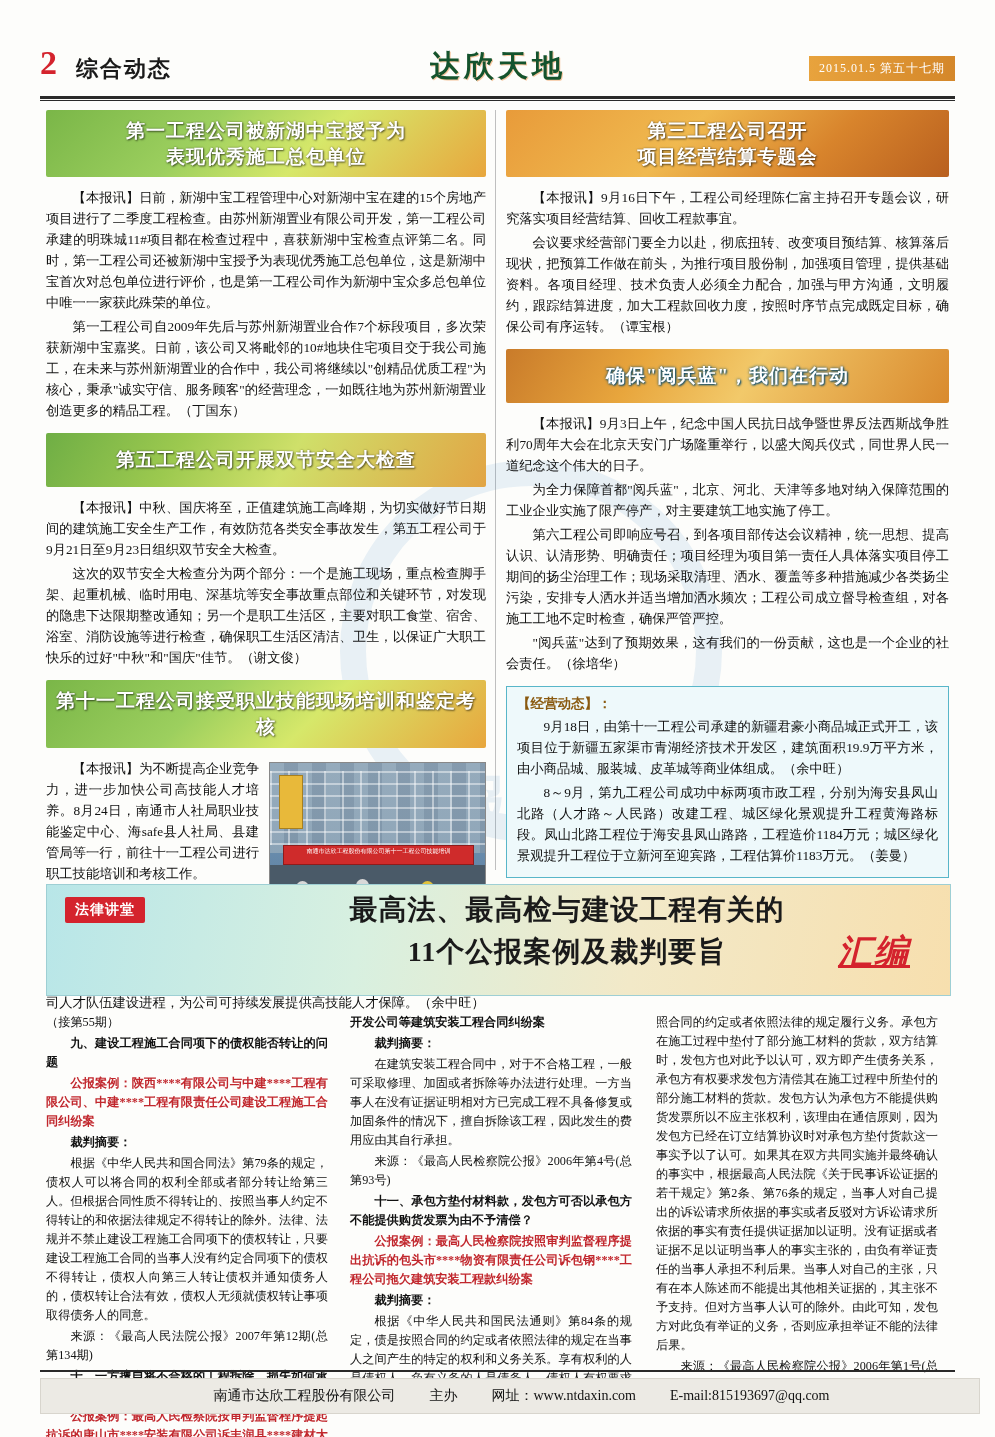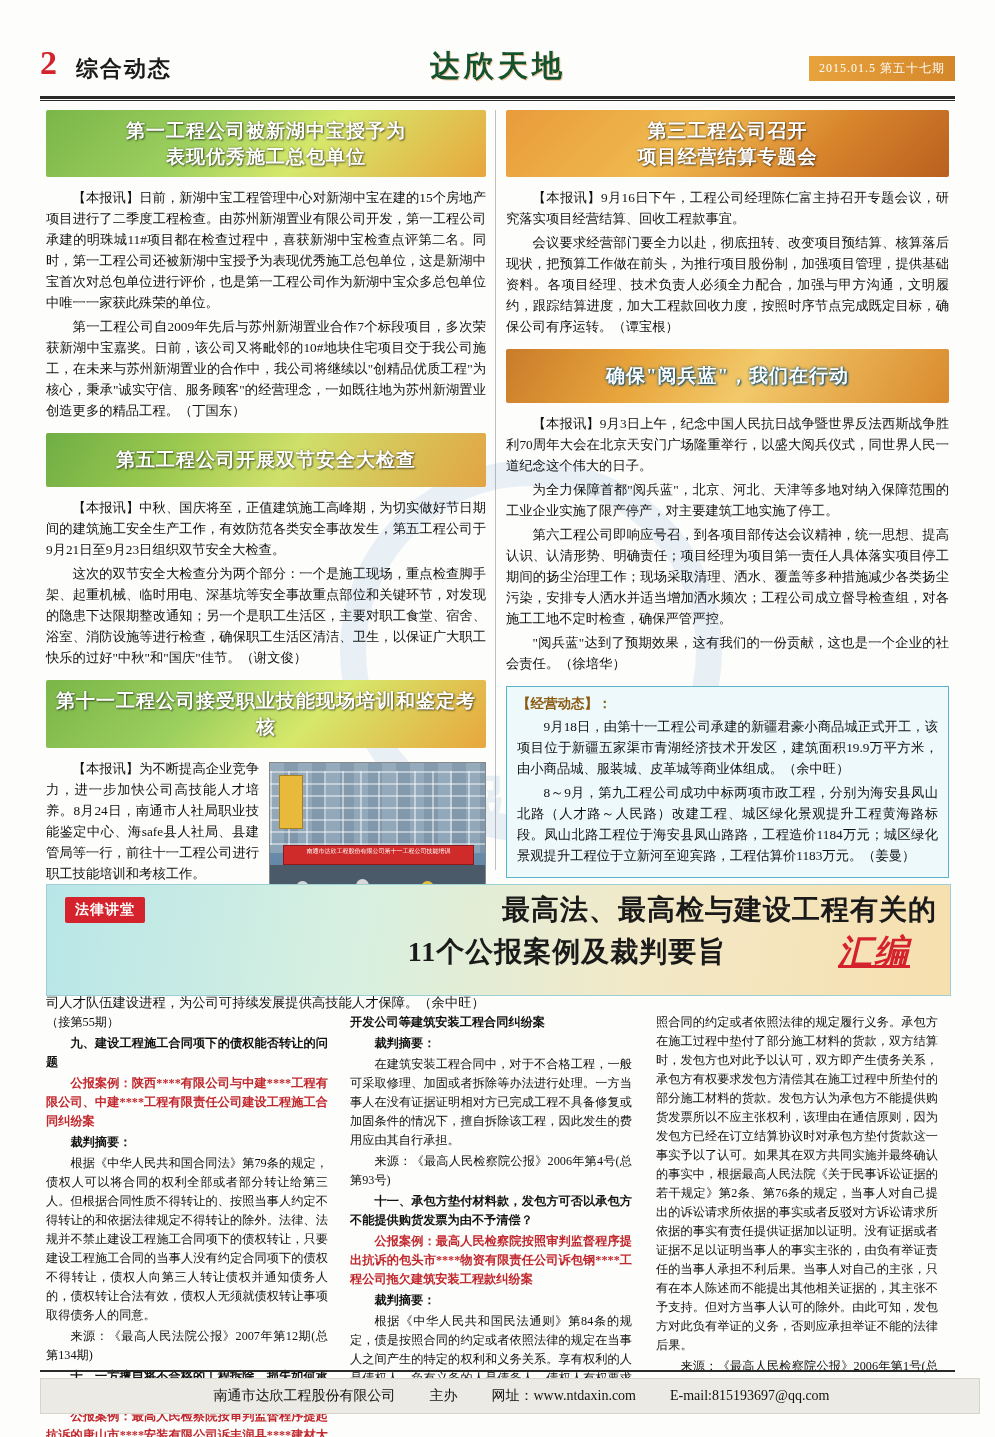--- a/index.html
+++ b/index.html
@@ -121,21 +121,21 @@
     border:1px solid #9ecfd4;
   }
   .legal-tag{
     position:absolute;left:18px;top:12px;
     background:#d4232d;color:#fff;font-size:14px;font-weight:bold;
     padding:4px 10px;letter-spacing:1px;border-radius:2px;
   }
   .legal-l1{
     position:absolute;left:150px;top:6px;width:740px;
     font-size:28px;font-weight:bold;color:#1a1a1a;letter-spacing:1px;
-    font-family:"Liberation Serif", serif;text-align:right;
+    font-family:"Liberation Serif", serif;text-align:center;
   }
   .legal-l2{
     position:absolute;left:150px;top:48px;width:740px;
     font-size:28px;font-weight:bold;color:#1a1a1a;letter-spacing:1px;
     font-family:"Liberation Serif", serif;text-align:center;
   }
   .legal-hb{
     position:absolute;right:40px;top:44px;
     font-size:34px;font-weight:bold;color:#d4232d;font-style:italic;
     letter-spacing:2px;

